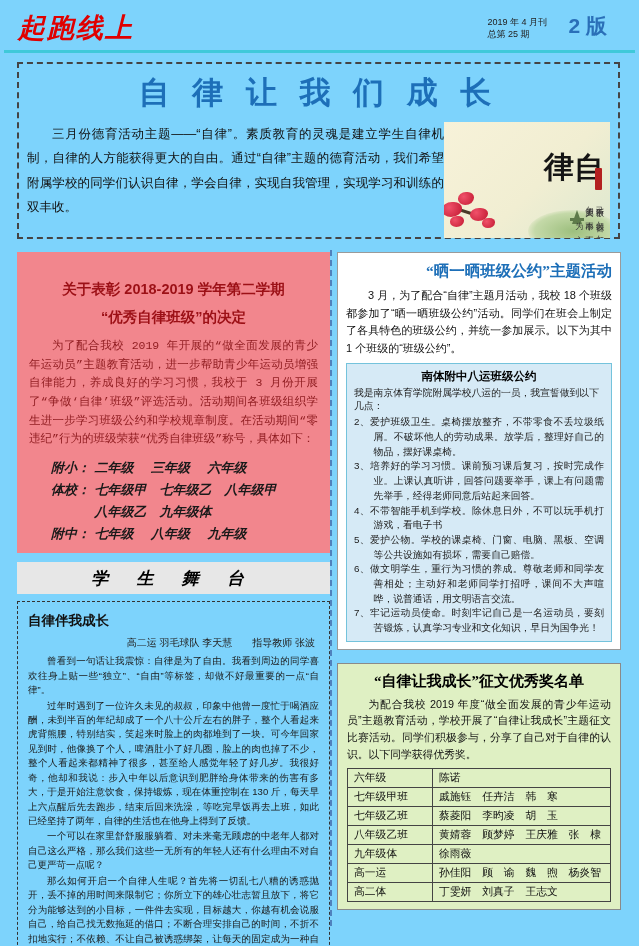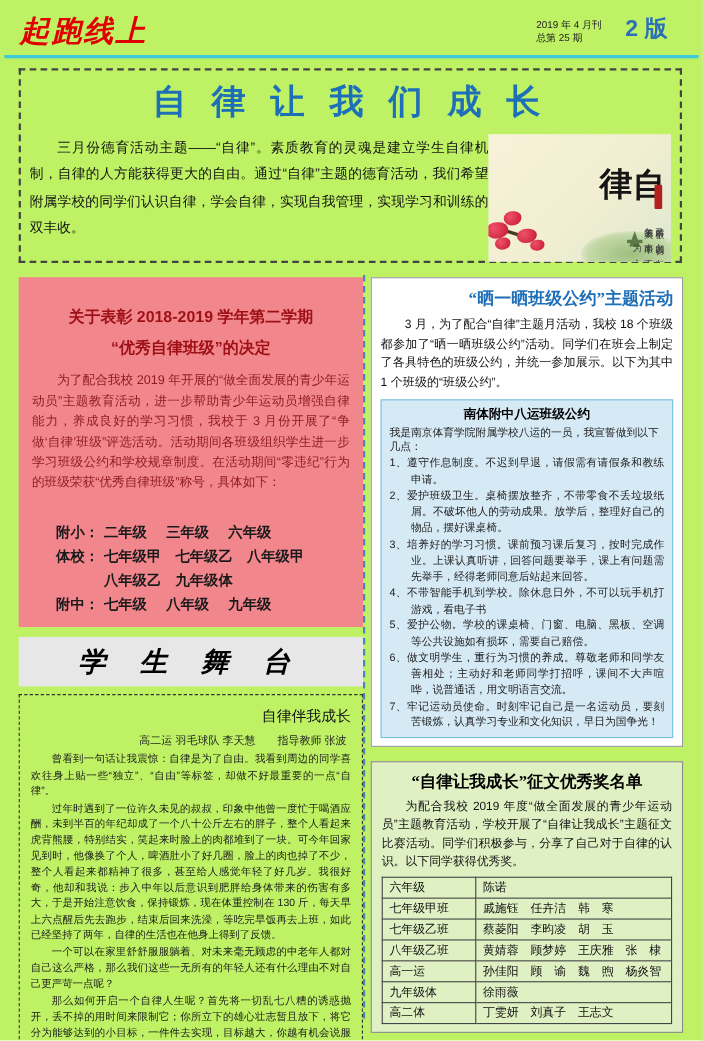--- a/index.html
+++ b/index.html
@@ -1,16 +1,16 @@
 <!DOCTYPE html>
 <html><head>
 <meta charset="utf-8">
 <style>
   html,body{margin:0;padding:0;background:#fff;}
-  .page{position:relative;width:639px;height:946px;background:#bef264;overflow:hidden;
+  .page{position:relative;width:639px;height:946px;background:#7dd3fc;overflow:hidden;
         font-family:"Liberation Sans","DejaVu Sans",sans-serif;color:#111;}
 
   
   .masthead{position:absolute;left:0;top:0;width:639px;height:52px;}
   .paper-title{position:absolute;left:18px;top:10px;font-size:27px;font-weight:bold;
                font-style:italic;color:#e00000;letter-spacing:2px;
                font-family:"Liberation Serif","DejaVu Serif",serif;}
   .issue-block{position:absolute;right:92px;top:16px;text-align:left;font-size:9px;
                line-height:1.35;color:#222;}
   .page-no{position:absolute;right:32px;top:12px;font-size:21px;font-weight:bold;color:#2a6fb8;}
@@ -49,33 +49,33 @@
 
   
   .col-divider{position:absolute;left:330px;top:250px;height:676px;border-left:2px dashed #4f81bd;}
   .left-col{position:absolute;left:17px;top:252px;width:313px;}
   .right-col{position:absolute;left:337px;top:252px;width:284px;}
 
   
   .pink-box{background:#f2868d;padding:24px 12px 8px 12px;box-sizing:border-box;min-height:266px;}
   .pink-title{font-size:14.5px;font-weight:bold;color:#9c1016;text-align:center;line-height:1.9;}
   .pink-body{font-size:11.5px;color:#8e1b1f;line-height:1.62;text-align:justify;
-             text-indent:2em;margin-top:6px;font-family:Liberation Sans, sans-serif;}
-  .award-list{margin-top:25px;padding-left:22px;font-size:13px;color:#1a1a1a;line-height:1.7;
-              font-family:"DejaVu Serif","Liberation Serif",serif;font-weight:bold;}
+             text-indent:2em;margin-top:6px;font-family:Liberation Mono, monospace;}
+  .award-list{margin-top:8px;padding-left:22px;font-size:13px;color:#1a1a1a;line-height:1.7;
+              font-family:"DejaVu Serif","Liberation Serif",serif;font-weight:bold;font-style:italic;}
   .award-line{white-space:pre;}
 
   
-  .stage-banner{margin-top:9px;background:#e7e7e7;height:45px;display:flex;align-items:center;
-                justify-content:center;font-size:25px;font-weight:bold;letter-spacing:12px;
-                font-family:Liberation Sans, sans-serif;font-style:italic;color:#000;}
+  .stage-banner{margin-top:9px;background:#e7e7e7;height:32px;display:flex;align-items:center;
+                justify-content:center;font-size:17px;font-weight:bold;letter-spacing:12px;
+                font-family:Liberation Serif, serif;font-style:italic;color:#000;}
 
   
   .essay-box{margin-top:7px;border:1.5px dashed #333;box-sizing:border-box;padding:8px 10px;min-height:352px;}
-  .essay-title{text-align:right;font-size:13.5px;font-weight:normal;margin:2px 0 6px 0;
+  .essay-title{text-align:left;font-size:13.5px;font-weight:bold;margin:2px 0 6px 0;
                font-family:"Liberation Serif","DejaVu Serif",serif;}
   .essay-byline{text-align:right;font-size:10px;color:#222;margin-bottom:4px;padding-right:4px;}
   .essay-p{font-size:9.5px;line-height:1.52;text-align:justify;text-indent:2em;margin:0 0 1px 0;color:#1a1a1a;}
 
   
   .conv-box{border:1px solid #9a9a9a;background:#fff;box-sizing:border-box;padding:7px 8px;min-height:278px;}
   .conv-title{text-align:right;font-size:15.5px;font-weight:bold;color:#1d6fb8;margin:1px 0 5px 0;
               font-family:"Liberation Serif","DejaVu Serif",serif;}
   .conv-intro{font-size:11px;line-height:1.6;text-align:justify;text-indent:2em;color:#111;}
   .pledge-box{margin-top:6px;background:#d6eaf6;border:1.5px solid #74c3dc;padding:5px 7px;}
@@ -163,21 +163,20 @@
   </div>
 
   <div class="right-col">
 
     <div class="conv-box">
       <div class="conv-title">“晒一晒班级公约”主题活动</div>
       <div class="conv-intro">3 月，为了配合“自律”主题月活动，我校 18 个班级都参加了“晒一晒班级公约”活动。同学们在班会上制定了各具特色的班级公约，并统一参加展示。以下为其中 1 个班级的“班级公约”。</div>
       <div class="pledge-box">
         <div class="pledge-title">南体附中八运班级公约</div>
         <div class="pledge-intro">我是南京体育学院附属学校八运的一员，我宣誓做到以下几点：</div>
-        <div class="pledge-item">1、遵守作息制度。不迟到早退，请假需有请假条和教练申请。</div>
         <div class="pledge-item">2、爱护班级卫生。桌椅摆放整齐，不带零食不丢垃圾纸屑。不破坏他人的劳动成果。放学后，整理好自己的物品，摆好课桌椅。</div>
         <div class="pledge-item">3、培养好的学习习惯。课前预习课后复习，按时完成作业。上课认真听讲，回答问题要举手，课上有问题需先举手，经得老师同意后站起来回答。</div>
         <div class="pledge-item">4、不带智能手机到学校。除休息日外，不可以玩手机打游戏，看电子书</div>
         <div class="pledge-item">5、爱护公物。学校的课桌椅、门窗、电脑、黑板、空调等公共设施如有损坏，需要自己赔偿。</div>
         <div class="pledge-item">6、做文明学生，重行为习惯的养成。尊敬老师和同学友善相处；主动好和老师同学打招呼，课间不大声喧哗，说普通话，用文明语言交流。</div>
         <div class="pledge-item">7、牢记运动员使命。时刻牢记自己是一名运动员，要刻苦锻炼，认真学习专业和文化知识，早日为国争光！</div>
       </div>
     </div>
 
     <div class="green-box">
@@ -195,28 +194,28 @@
             </tr>
         <tr>
               <td class="grade-cell">七年级乙班</td>
               <td>蔡菱阳　李昀凌　胡　玉</td>
             </tr>
         <tr>
               <td class="grade-cell">八年级乙班</td>
               <td>黄婧蓉　顾梦婷　王庆雅　张　棣</td>
             </tr>
         <tr>
+              <td class="grade-cell">九年级体</td>
+              <td>徐雨薇</td>
+            </tr>
+        <tr>
               <td class="grade-cell">高一运</td>
               <td>孙佳阳　顾　谕　魏　煦　杨炎智</td>
             </tr>
         <tr>
-              <td class="grade-cell">九年级体</td>
-              <td>徐雨薇</td>
-            </tr>
-        <tr>
               <td class="grade-cell">高二体</td>
               <td>丁雯妍　刘真子　王志文</td>
             </tr>
 
       </tbody>
         </table>
     </div>
 
   </div>
 </div>

